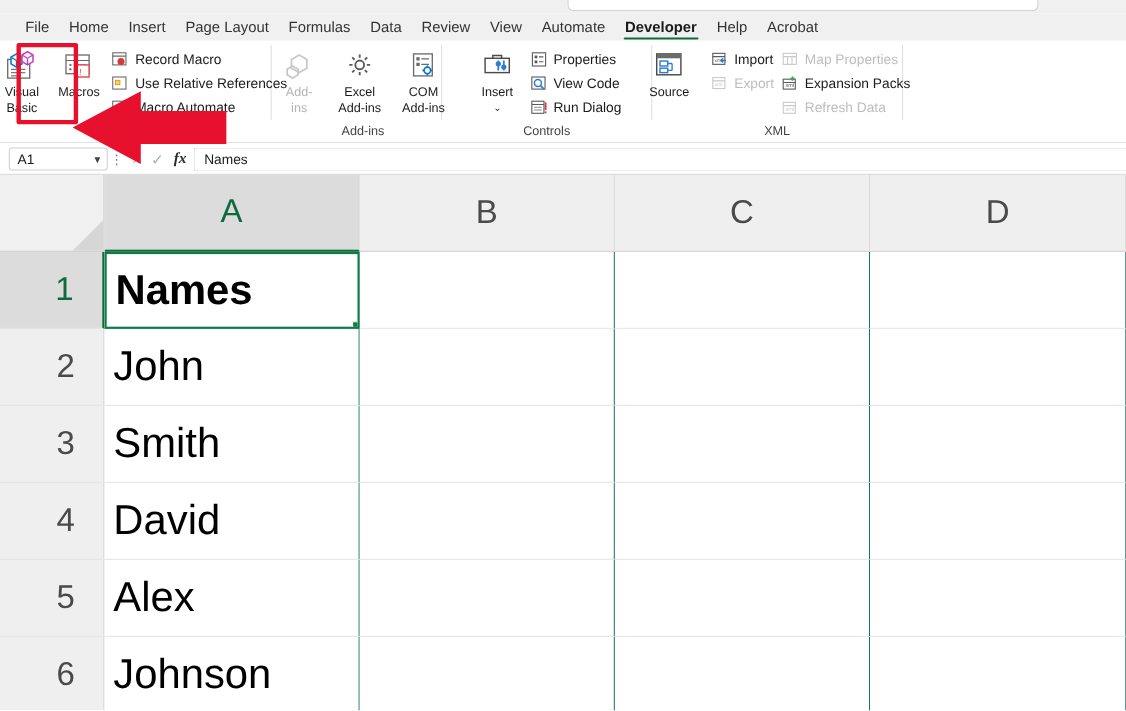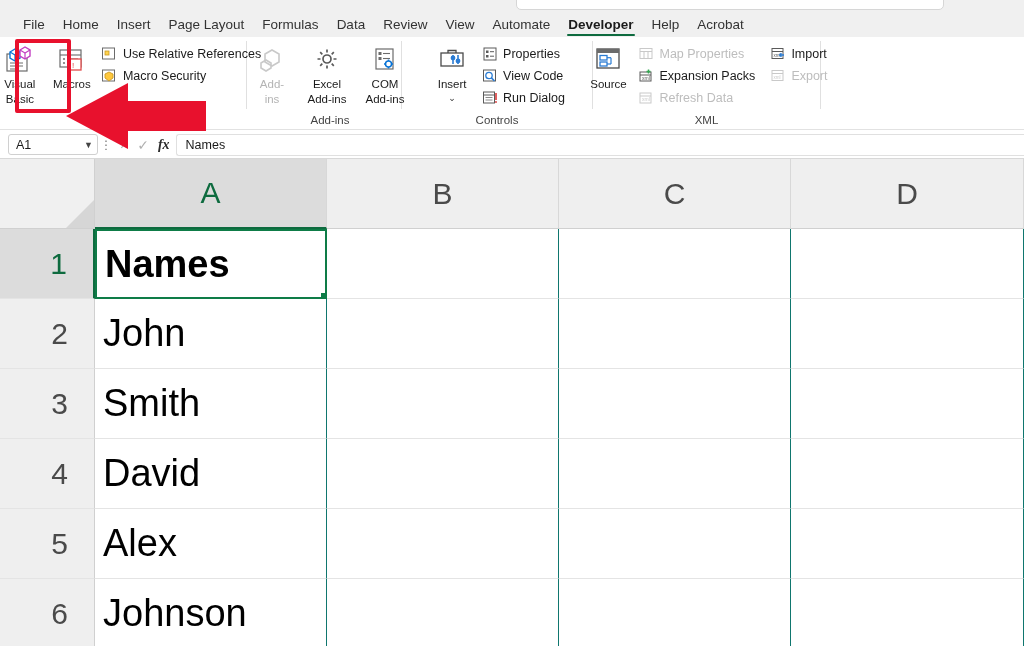--- a/index.html
+++ b/index.html
@@ -310,33 +310,43 @@
               </svg>
             </div>
             <div class="lbl">Macros</div>
           </div>
 
           <div class="smallcol">
             <div class="smallbtn">
               <div class="ico">
                 <svg width="16" height="16" viewBox="0 0 16 16">
                   <rect x="1.5" y="2" width="12" height="11" fill="#fff" stroke="#6b6b6b" stroke-width="1"></rect>
+                  <line x1="1.5" y1="5" x2="13.5" y2="5" stroke="#6b6b6b" stroke-width="1"></line>
+                  <circle cx="9" cy="10" r="3.2" fill="#d93838"></circle>
+                </svg>
+              </div>
+              <div class="lbl">Record Macro</div>
+            </div>
+            <div class="smallbtn">
+              <div class="ico">
+                <svg width="16" height="16" viewBox="0 0 16 16">
+                  <rect x="1.5" y="2" width="12" height="11" fill="#fff" stroke="#6b6b6b" stroke-width="1"></rect>
                   <rect x="4" y="5" width="4" height="4" fill="#ffd34d" stroke="#c99a22" stroke-width="0.8"></rect>
                 </svg>
               </div>
               <div class="lbl">Use Relative References</div>
             </div>
             <div class="smallbtn">
               <div class="ico">
                 <svg width="16" height="16" viewBox="0 0 16 16">
                   <rect x="1.5" y="2" width="12" height="11" fill="#fff" stroke="#6b6b6b" stroke-width="1"></rect>
                   <polygon points="8,4 12,6 12,10 8,13 4,10 4,6" fill="#ffc83d" stroke="#c99a22" stroke-width="0.9"></polygon>
                 </svg>
               </div>
-              <div class="lbl">Macro Security</div>
+              <div class="lbl">Macro Automate</div>
             </div>
           </div>
         </div>
         <div class="glabel" style="left:70px;width:120px;">Code</div>
         <div class="vb-highlight"></div>
       </div>
 
       <div class="gsep"></div>
 
       <div class="rgroup" style="width:142px;margin-left:12px;">
@@ -458,20 +468,44 @@
                 <rect x="7" y="9.5" width="7" height="4.5" fill="none" stroke="#2b7cd3" stroke-width="1.3"></rect>
                 <rect x="7" y="16" width="7" height="4" fill="none" stroke="#2b7cd3" stroke-width="1.3"></rect>
                 <line x1="14" y1="11.7" x2="18" y2="11.7" stroke="#2b7cd3" stroke-width="1.2"></line>
                 <line x1="14" y1="18" x2="18" y2="18" stroke="#2b7cd3" stroke-width="1.2"></line>
                 <line x1="18" y1="11.7" x2="18" y2="18" stroke="#2b7cd3" stroke-width="1.2"></line>
               </svg>
             </div>
             <div class="lbl">Source</div>
           </div>
 
+          <div class="smallcol" style="margin-left:8px;">
+            <div class="smallbtn">
+              <div class="ico">
+                <svg width="16" height="16" viewBox="0 0 16 16">
+                  <rect x="2" y="2.5" width="11" height="10" fill="#fff" stroke="#5a5a5a" stroke-width="1"></rect>
+                  <line x1="2" y1="5.5" x2="13" y2="5.5" stroke="#5a5a5a" stroke-width="1"></line>
+                  <text x="3.5" y="10.5" font-size="4.5" fill="#5a5a5a" font-family="Liberation Sans, sans-serif">xml</text>
+                  <path d="M14 9 L10 9 M11.5 7.2 L9.6 9 L11.5 10.8" fill="none" stroke="#2b7cd3" stroke-width="1.4"></path>
+                </svg>
+              </div>
+              <div class="lbl">Import</div>
+            </div>
+            <div class="smallbtn disabled">
+              <div class="ico">
+                <svg width="16" height="16" viewBox="0 0 16 16">
+                  <rect x="2" y="2.5" width="11" height="10" fill="#fff" stroke="#c9c9c9" stroke-width="1"></rect>
+                  <line x1="2" y1="5.5" x2="13" y2="5.5" stroke="#c9c9c9" stroke-width="1"></line>
+                  <text x="3.5" y="10.5" font-size="4.5" fill="#c9c9c9" font-family="Liberation Sans, sans-serif">xml</text>
+                </svg>
+              </div>
+              <div class="lbl">Export</div>
+            </div>
+          </div>
+
           <div class="smallcol">
             <div class="smallbtn disabled">
               <div class="ico">
                 <svg width="16" height="16" viewBox="0 0 16 16">
                   <rect x="2" y="2.5" width="12" height="10" fill="#fff" stroke="#c9c9c9" stroke-width="1"></rect>
                   <line x1="2" y1="5.5" x2="14" y2="5.5" stroke="#c9c9c9" stroke-width="1"></line>
                   <line x1="6" y1="5.5" x2="6" y2="12.5" stroke="#c9c9c9" stroke-width="1"></line>
                   <line x1="10" y1="5.5" x2="10" y2="12.5" stroke="#c9c9c9" stroke-width="1"></line>
                 </svg>
               </div>
@@ -493,44 +527,20 @@
             </div>
             <div class="smallbtn disabled">
               <div class="ico">
                 <svg width="16" height="16" viewBox="0 0 16 16">
                   <rect x="2" y="3" width="11" height="10" fill="#fff" stroke="#c9c9c9" stroke-width="1"></rect>
                   <line x1="2" y1="6" x2="13" y2="6" stroke="#c9c9c9" stroke-width="1"></line>
                   <text x="4" y="11" font-size="5" fill="#c9c9c9" font-family="Liberation Sans, sans-serif">xml</text>
                 </svg>
               </div>
               <div class="lbl">Refresh Data</div>
-            </div>
-          </div>
-
-          <div class="smallcol" style="margin-left:8px;">
-            <div class="smallbtn">
-              <div class="ico">
-                <svg width="16" height="16" viewBox="0 0 16 16">
-                  <rect x="2" y="2.5" width="11" height="10" fill="#fff" stroke="#5a5a5a" stroke-width="1"></rect>
-                  <line x1="2" y1="5.5" x2="13" y2="5.5" stroke="#5a5a5a" stroke-width="1"></line>
-                  <text x="3.5" y="10.5" font-size="4.5" fill="#5a5a5a" font-family="Liberation Sans, sans-serif">xml</text>
-                  <path d="M14 9 L10 9 M11.5 7.2 L9.6 9 L11.5 10.8" fill="none" stroke="#2b7cd3" stroke-width="1.4"></path>
-                </svg>
-              </div>
-              <div class="lbl">Import</div>
-            </div>
-            <div class="smallbtn disabled">
-              <div class="ico">
-                <svg width="16" height="16" viewBox="0 0 16 16">
-                  <rect x="2" y="2.5" width="11" height="10" fill="#fff" stroke="#c9c9c9" stroke-width="1"></rect>
-                  <line x1="2" y1="5.5" x2="13" y2="5.5" stroke="#c9c9c9" stroke-width="1"></line>
-                  <text x="3.5" y="10.5" font-size="4.5" fill="#c9c9c9" font-family="Liberation Sans, sans-serif">xml</text>
-                </svg>
-              </div>
-              <div class="lbl">Export</div>
             </div>
           </div>
         </div>
         <div class="glabel">XML</div>
       </div>
 
       <div class="gsep"></div>
 
     </div>
 

